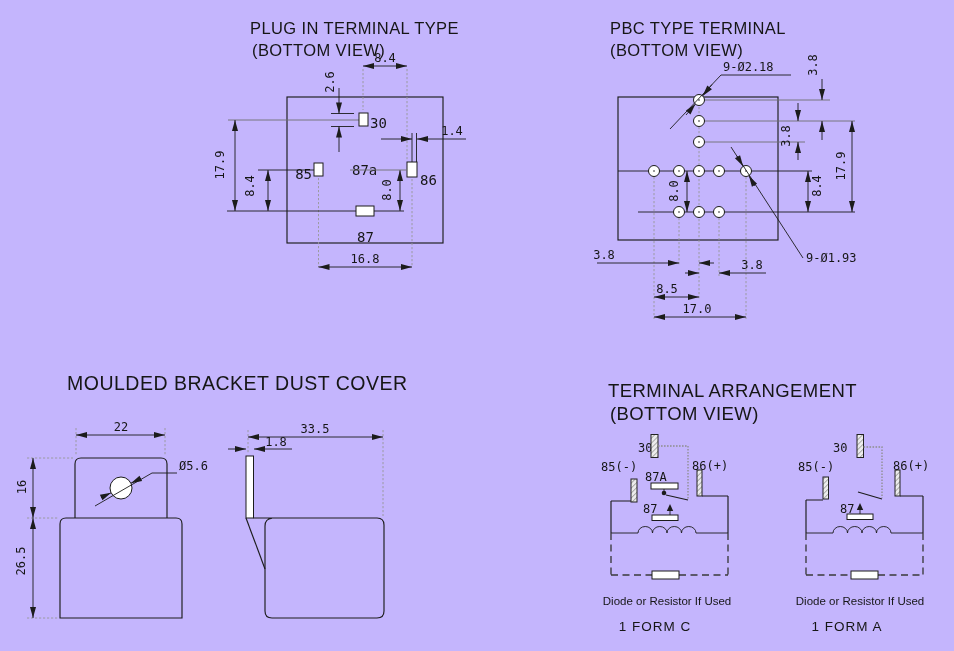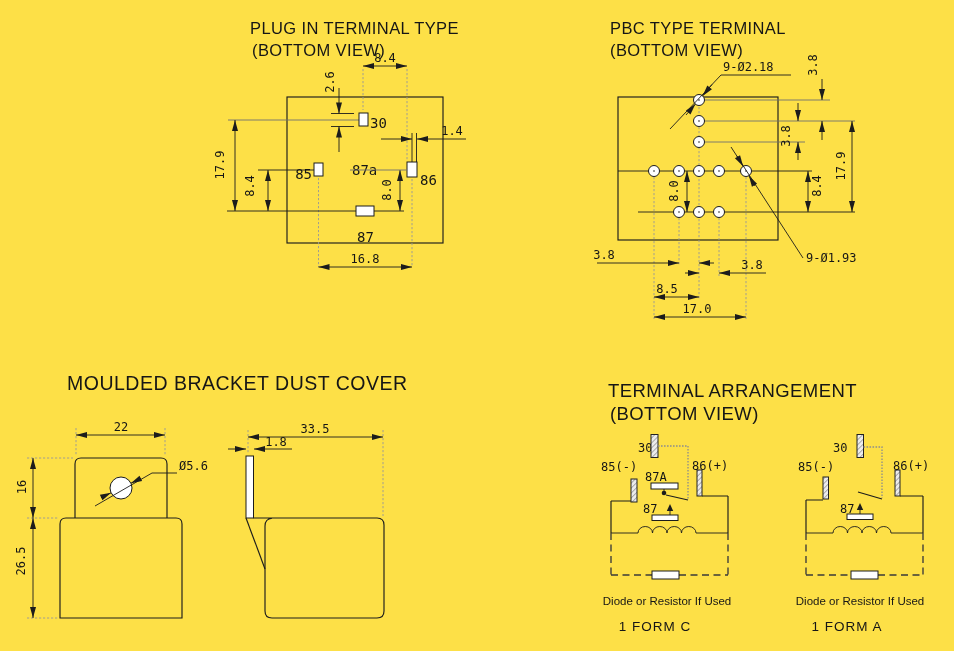--- a/index.html
+++ b/index.html
@@ -1,16 +1,16 @@
 <!DOCTYPE html>
 <html><head>
 <meta charset="utf-8">
 <style>
   html,body{margin:0;padding:0;background:#fff;}
-  #page{position:relative;width:954px;height:651px;background:#fde047;overflow:hidden;
+  #page{position:relative;width:954px;height:651px;background:#c4b5fd;overflow:hidden;
         font-family:"Liberation Sans",sans-serif;}
   svg{position:absolute;left:0;top:0;}
   text{fill:#161616;}
   .t1{font:16.5px "Liberation Sans",sans-serif;letter-spacing:.4px;}
   .t2{font:19.5px "Liberation Sans",sans-serif;letter-spacing:.5px;}
   .t3{font:18.5px "Liberation Sans",sans-serif;letter-spacing:.4px;}
   .dtx{font:12px "DejaVu Sans Mono",monospace;}
   .ttx{font:14px "DejaVu Sans Mono",monospace;}
   .ctx{font:12px "DejaVu Sans Mono",monospace;}
   .ntx{font:11.5px "Liberation Sans",sans-serif;}

